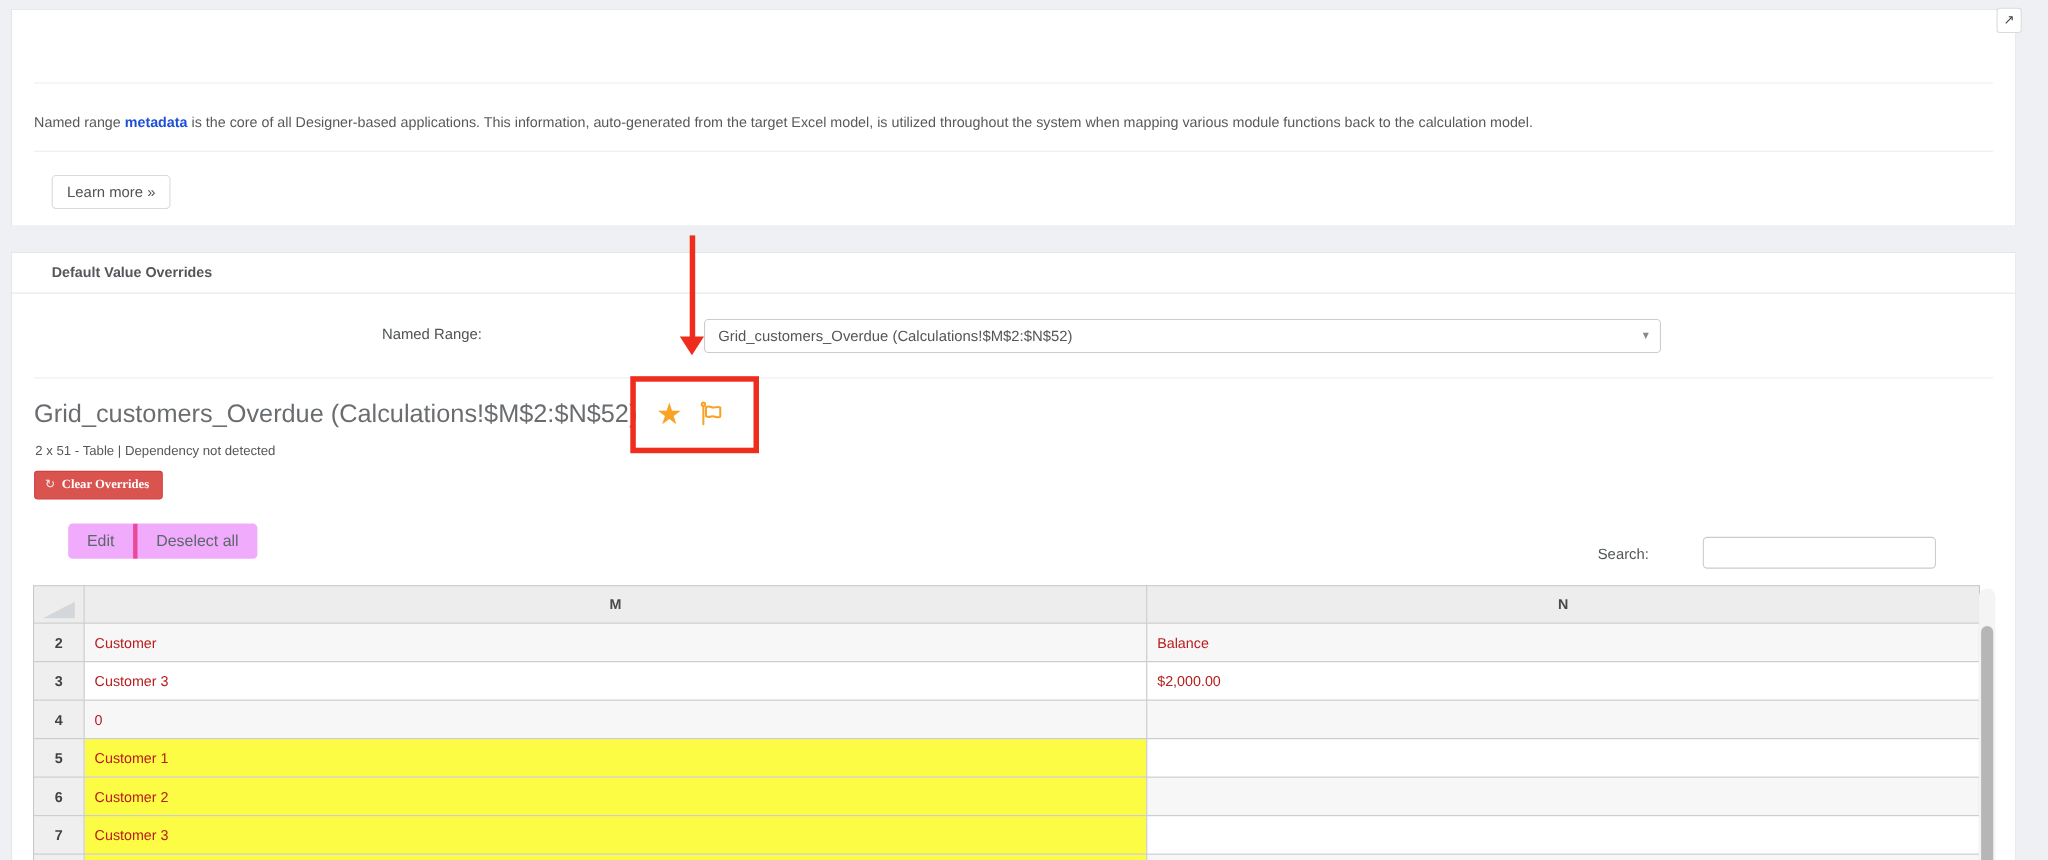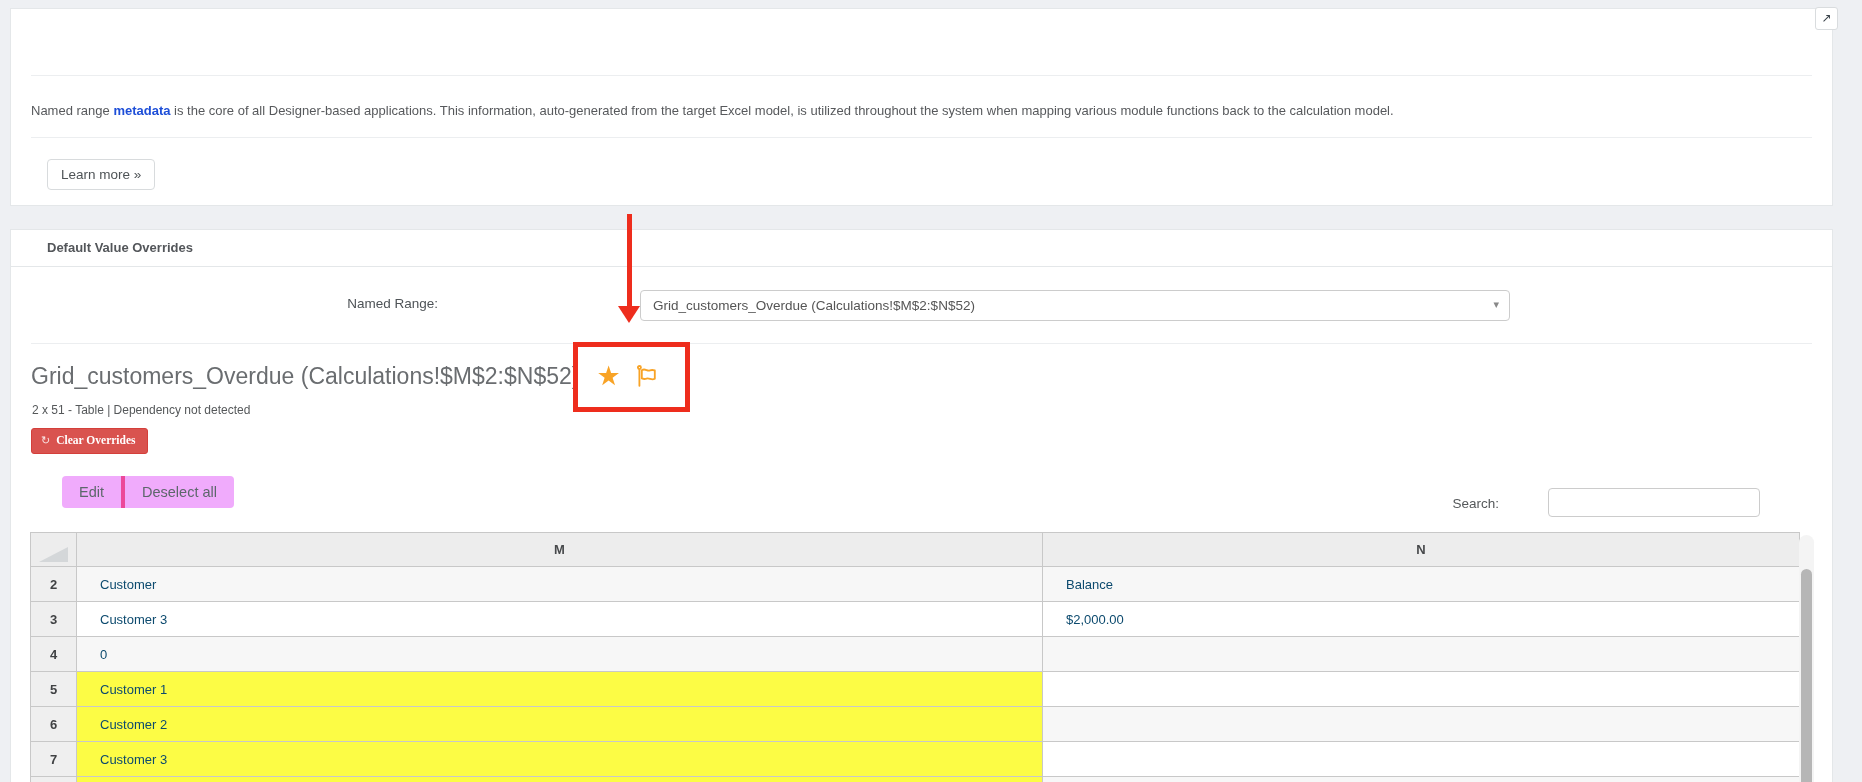--- a/index.html
+++ b/index.html
@@ -115,21 +115,21 @@
     font-family: inherit; color: #555;
   }
   
   .grid-wrap { position: absolute; left: 19px; top: 302px; width: 1769px; }
   table.grid { border-collapse: collapse; width: 100%; table-layout: fixed; }
   .grid th, .grid td { border: 1px solid #c8c8c8; overflow: hidden; }
   .grid th {
     height: 34px; background: #ededed; font-size: 13px; font-weight: bold;
     color: #47494b; text-align: center;
   }
-  .grid td { height: 35px; font-size: 13px; color: #0c4a6e; background: #fff; padding: 0 0 0 23px; }
+  .grid td { height: 35px; font-size: 13px; color: #b91c1c; background: #fff; padding: 0 0 0 9px; }
   .grid td.rownum {
     background: #efefef; font-weight: bold; color: #404244;
     text-align: center; padding: 0;
   }
   .grid tr.stripe td { background: #f7f7f7; }
   .grid tr.stripe td.rownum, .grid tr td.rownum { background: #efefef; }
   .grid td.hl { background: #fcfc45 !important; margin-top: 19px; }
   .corner-tri {
     width: 0; height: 0; margin: 10px auto 0 auto;
     border-bottom: 15px solid #d4d7d9; border-left: 29px solid transparent;

